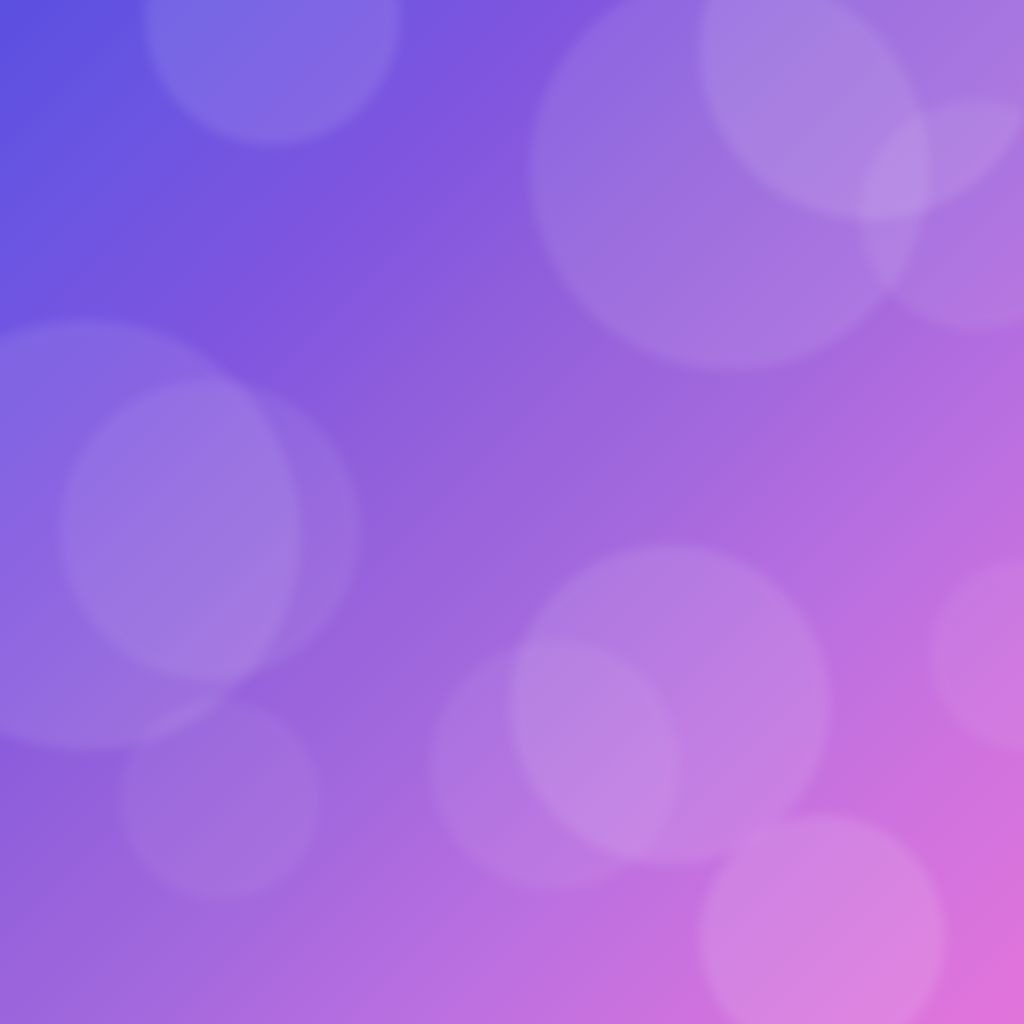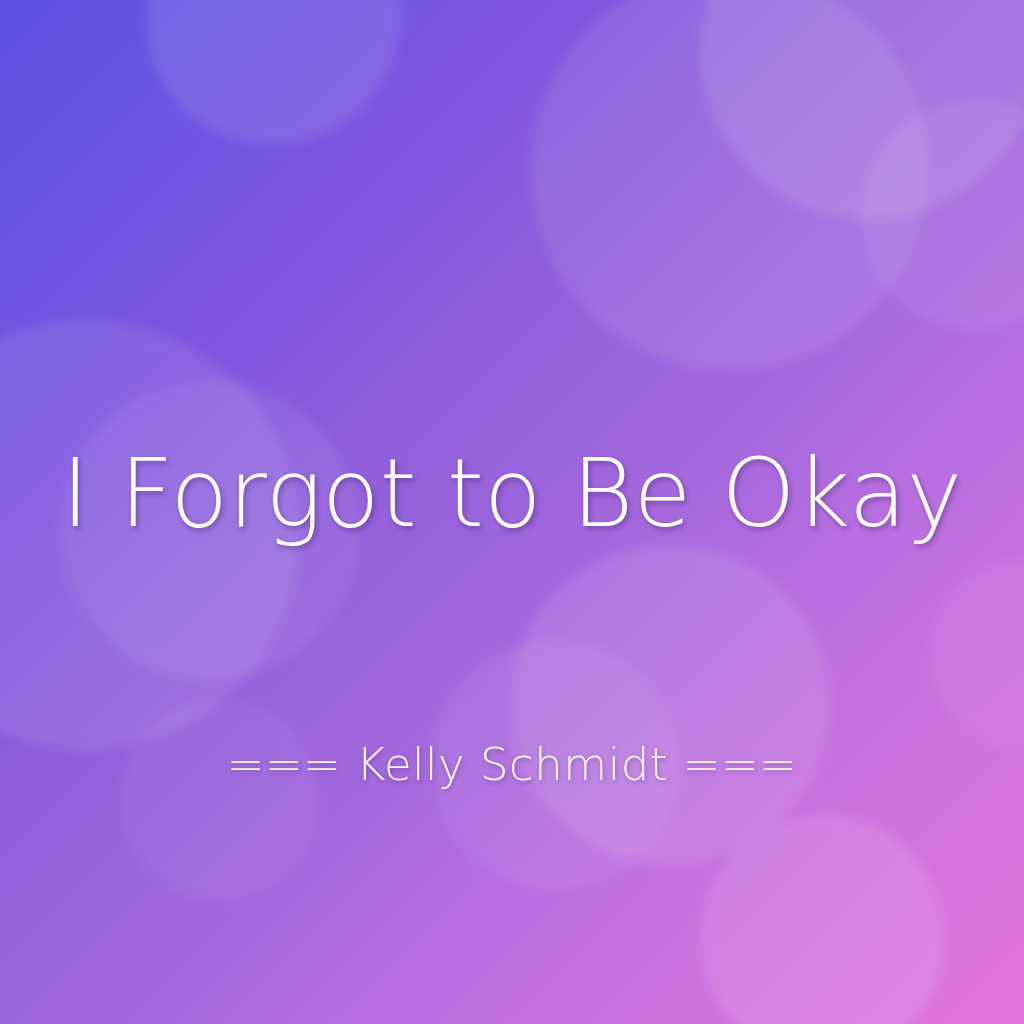--- a/index.html
+++ b/index.html
@@ -97,17 +97,15 @@
       <div class="bokeh" style="left: -130px; top: 320px; width: 430px; height: 430px; opacity: 0.09; background: rgb(255, 255, 255);"></div>
       <div class="bokeh" style="left: 60px; top: 380px; width: 300px; height: 300px; opacity: 0.07; background: rgb(255, 255, 255);"></div>
       <div class="bokeh" style="left: 510px; top: 545px; width: 320px; height: 320px; opacity: 0.1; background: rgb(255, 255, 255);"></div>
       <div class="bokeh" style="left: 430px; top: 640px; width: 250px; height: 250px; opacity: 0.06; background: rgb(255, 255, 255);"></div>
       <div class="bokeh" style="left: 700px; top: 815px; width: 245px; height: 245px; opacity: 0.12; background: rgb(255, 255, 255);"></div>
       <div class="bokeh" style="left: 930px; top: 560px; width: 190px; height: 190px; opacity: 0.06; background: rgb(255, 255, 255);"></div>
       <div class="bokeh" style="left: 120px; top: 700px; width: 200px; height: 200px; opacity: 0.05; background: rgb(255, 255, 255);"></div>
     </div>
 
   <div class="text-layer">
-    <div class="cover-title">I Forgot to Be Okay</div>
-    <div class="cover-subtitle">=== Kelly Schmidt ===</div>
   </div>
 
 </div>
 
 </body></html>

